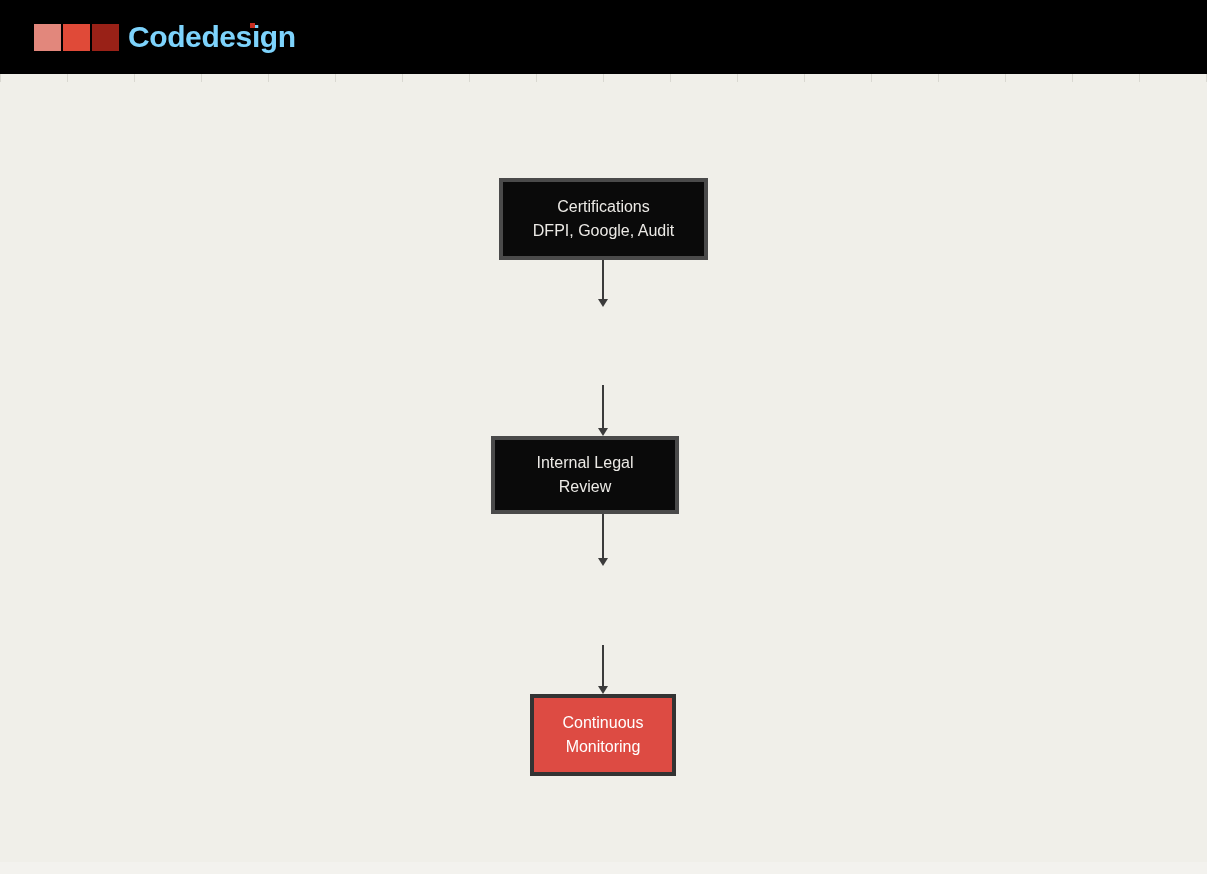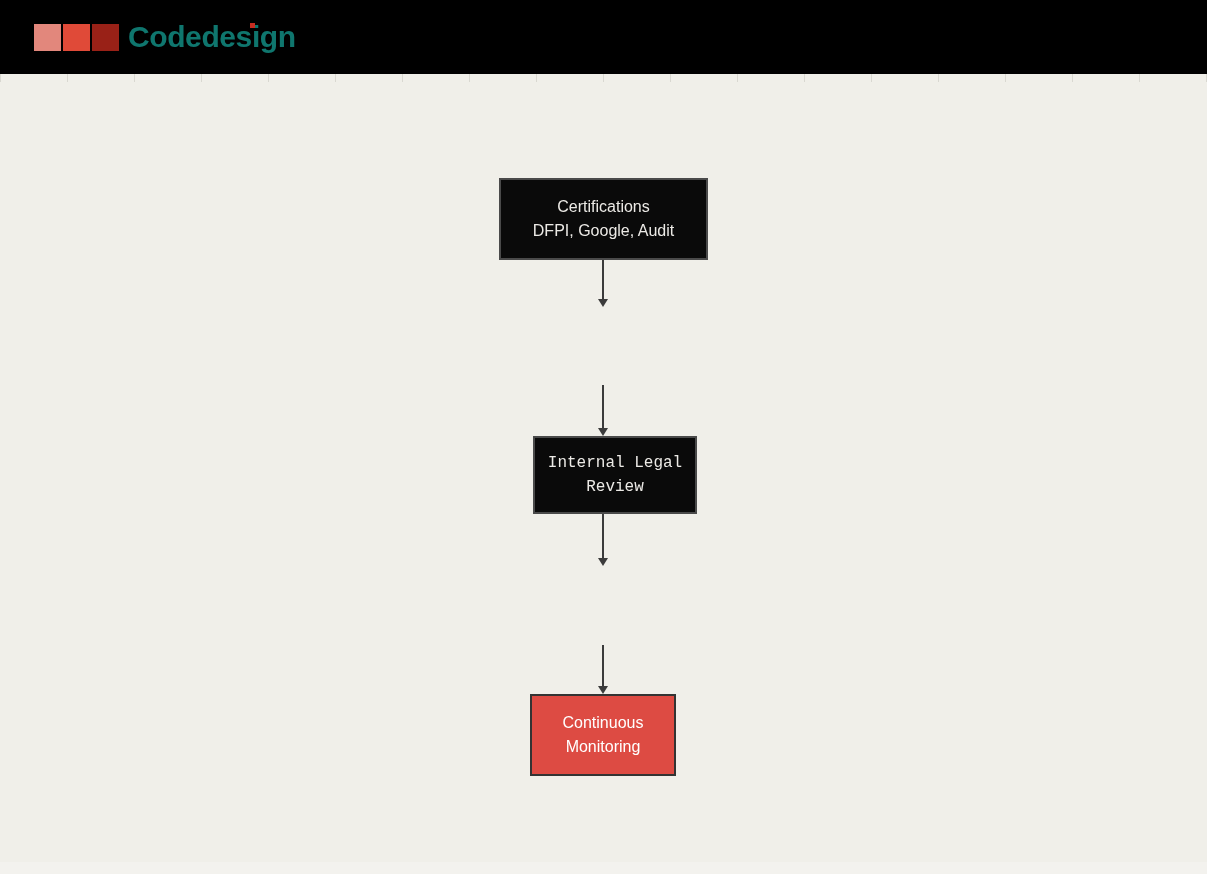--- a/index.html
+++ b/index.html
@@ -43,21 +43,21 @@
   .logo-sq {
     width: 27px;
     height: 27px;
     display: block;
   }
   .logo-sq.s1 { background: #e2877c; }
   .logo-sq.s2 { background: #e04a38; }
   .logo-sq.s3 { background: #992117; }
 
   .logo-word {
-    color: #0f766e;
+    color: #7dd3fc;
     font-size: 30px;
     font-weight: bold;
     letter-spacing: -0.4px;
     margin-left: 9px;
     line-height: 1;
     position: relative;
     white-space: nowrap;
   }
   
   .logo-word .dot {
@@ -106,21 +106,21 @@
 
   .node {
     position: absolute;
     display: flex;
     flex-direction: column;
     align-items: center;
     justify-content: center;
     text-align: center;
     font-size: 16px;
     line-height: 24px;
-    border: 2px solid #a16207;
+    border: 4px solid #a16207;
   }
 
   .node.dark {
     background: #0a0a0a;
     color: #eceae6;
     border-color: #4a4a4a;
   }
 
   .node.light {
     background: #ffffff;
@@ -211,21 +211,21 @@
       <div class="head"></div>
     </div>
     <div class="conn" style="left: 596px; top: 571px; height: 49px;">
       <div class="stem"></div>
       <div class="head"></div>
     </div>
     <div class="node dark" style="left: 499px; top: 104px; width: 209px; height: 82px;">
       <span>Certifications</span>
       <span class="line2">DFPI, Google, Audit</span>
     </div>
-    <div class="node dark" style="left: 533px; top: 362px; width: 164px; height: 78px; font-family: Liberation Mono, monospace;">
+    <div class="node dark" style="left: 491px; top: 362px; width: 188px; height: 78px;">
       <span>Internal Legal</span>
       <span class="line2">Review</span>
     </div>
     <div class="node accent" style="left: 530px; top: 620px; width: 146px; height: 82px;">
       <span>Continuous</span>
       <span class="line2">Monitoring</span>
     </div>
   </div>
 
 <div class="bottom-strip"></div>

